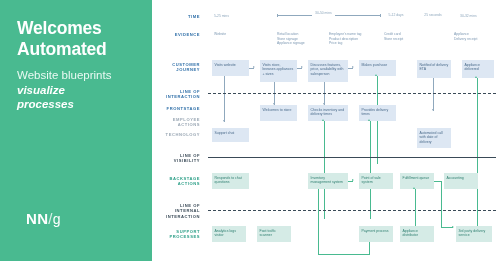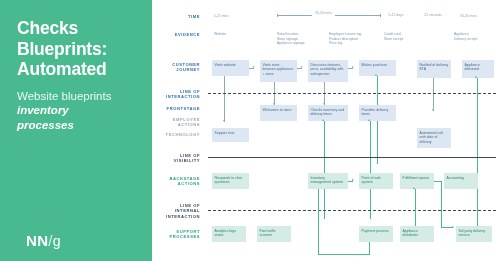--- a/index.html
+++ b/index.html
@@ -20,21 +20,21 @@
   #title{
     color:#ffffff;font-weight:bold;font-size:17.5px;line-height:20.5px;
     letter-spacing:-0.2px;margin:0;
   }
   #subtitle{
     margin-top:9px;color:#eafaf3;font-size:11.5px;line-height:14.5px;
     max-width:120px;
   }
   #subtitle .em{font-style:italic;font-weight:bold;color:#ffffff;display:block;}
   #logo{
-    position:absolute;left:26px;bottom:12px;
+    position:absolute;left:26px;bottom:34px;
     color:#ffffff;font-size:15px;font-weight:bold;letter-spacing:0.3px;
   }
   #logo .slash{font-weight:normal;color:#d9f2e8;}
   #logo .g{font-weight:normal;font-size:14px;}
 
   
   #diagram{
     position:absolute;left:152px;top:0;width:348px;height:261px;
     background:#ffffff;
   }
@@ -88,27 +88,26 @@
     position:absolute;font-size:3.4px;line-height:4.5px;color:#7e99b3;
   }
 </style>
 </head>
 <body>
 
 <div id="page">
 
   <div id="left-panel">
     <div id="title">
-      <div>Checks</div>
-      <div>Blueprints:</div>
+      <div>Welcomes</div>
       <div>Automated</div>
     </div>
     <div id="subtitle">
       <span>Website blueprints</span>
-      <span class="em">inventory</span>
+      <span class="em">visualize</span>
       <span class="em">processes</span>
     </div>
     <div id="logo"><span>NN</span><span class="slash">/</span><span class="g">g</span></div>
   </div>
 
   <div id="diagram">
 
     <div class="row-label" style="top:14px;">TIME</div>
 
     <div class="time-txt" style="left:62px;top:14px;">5-25 mins</div>

